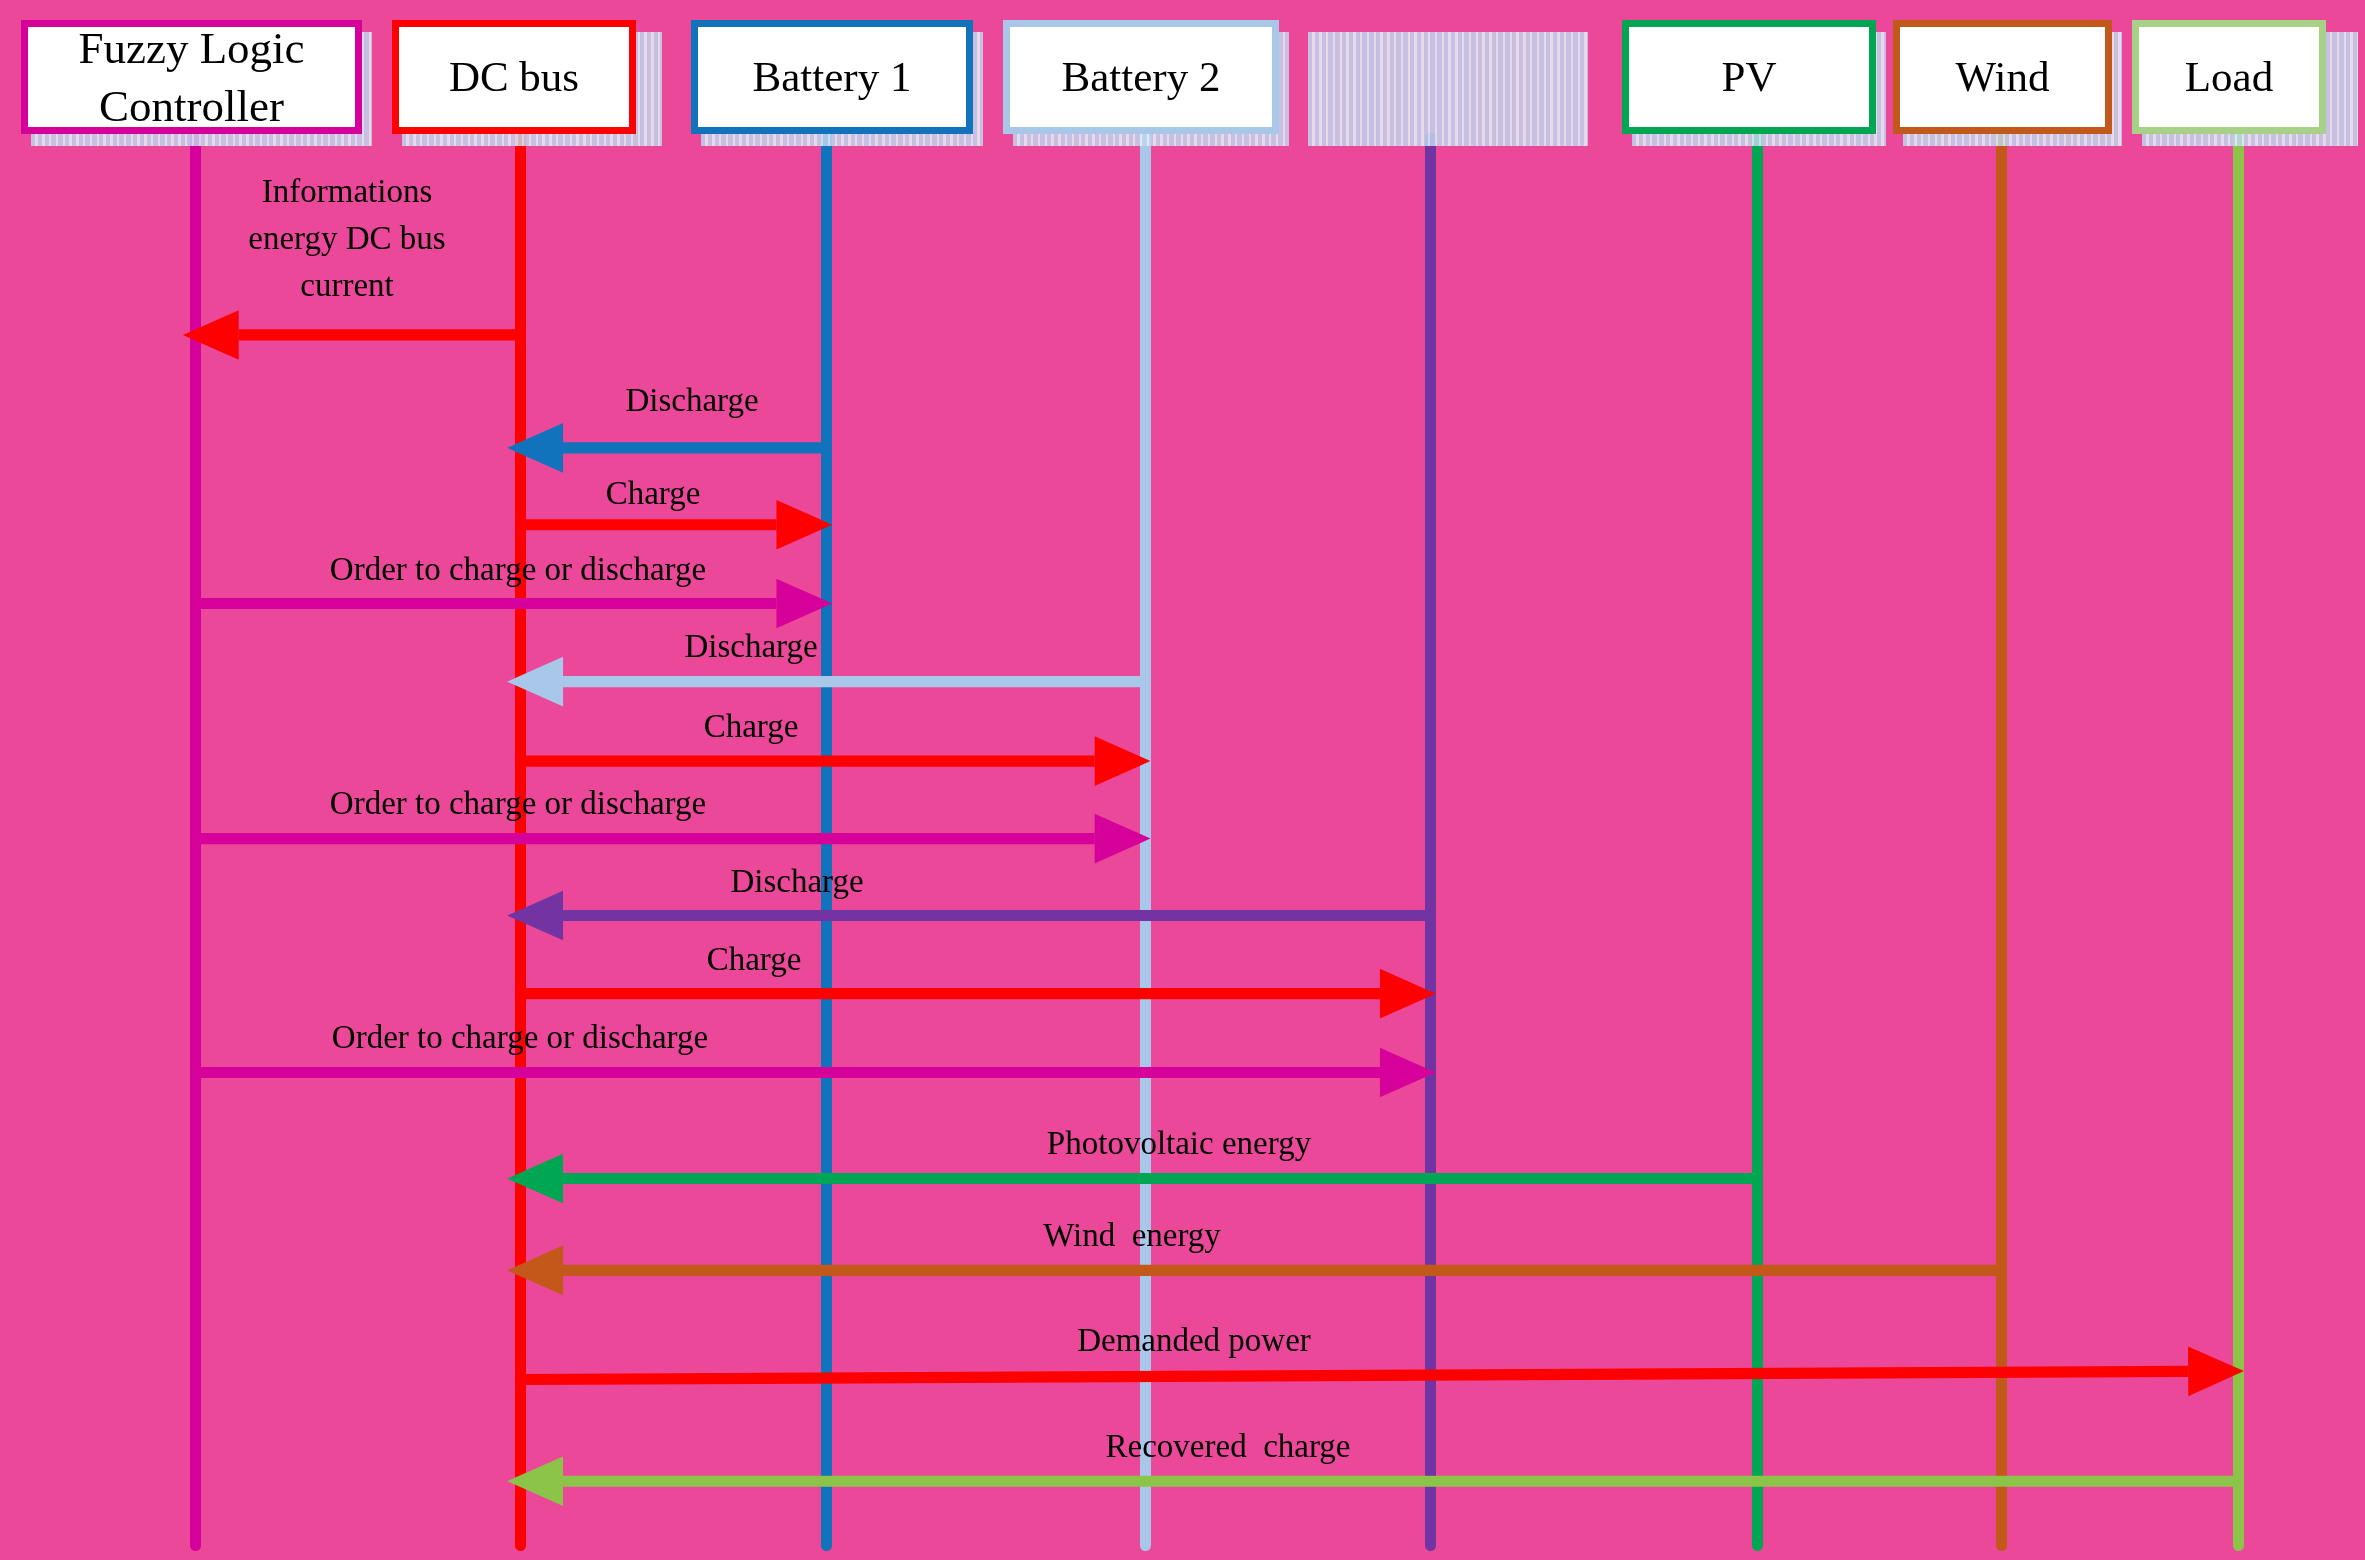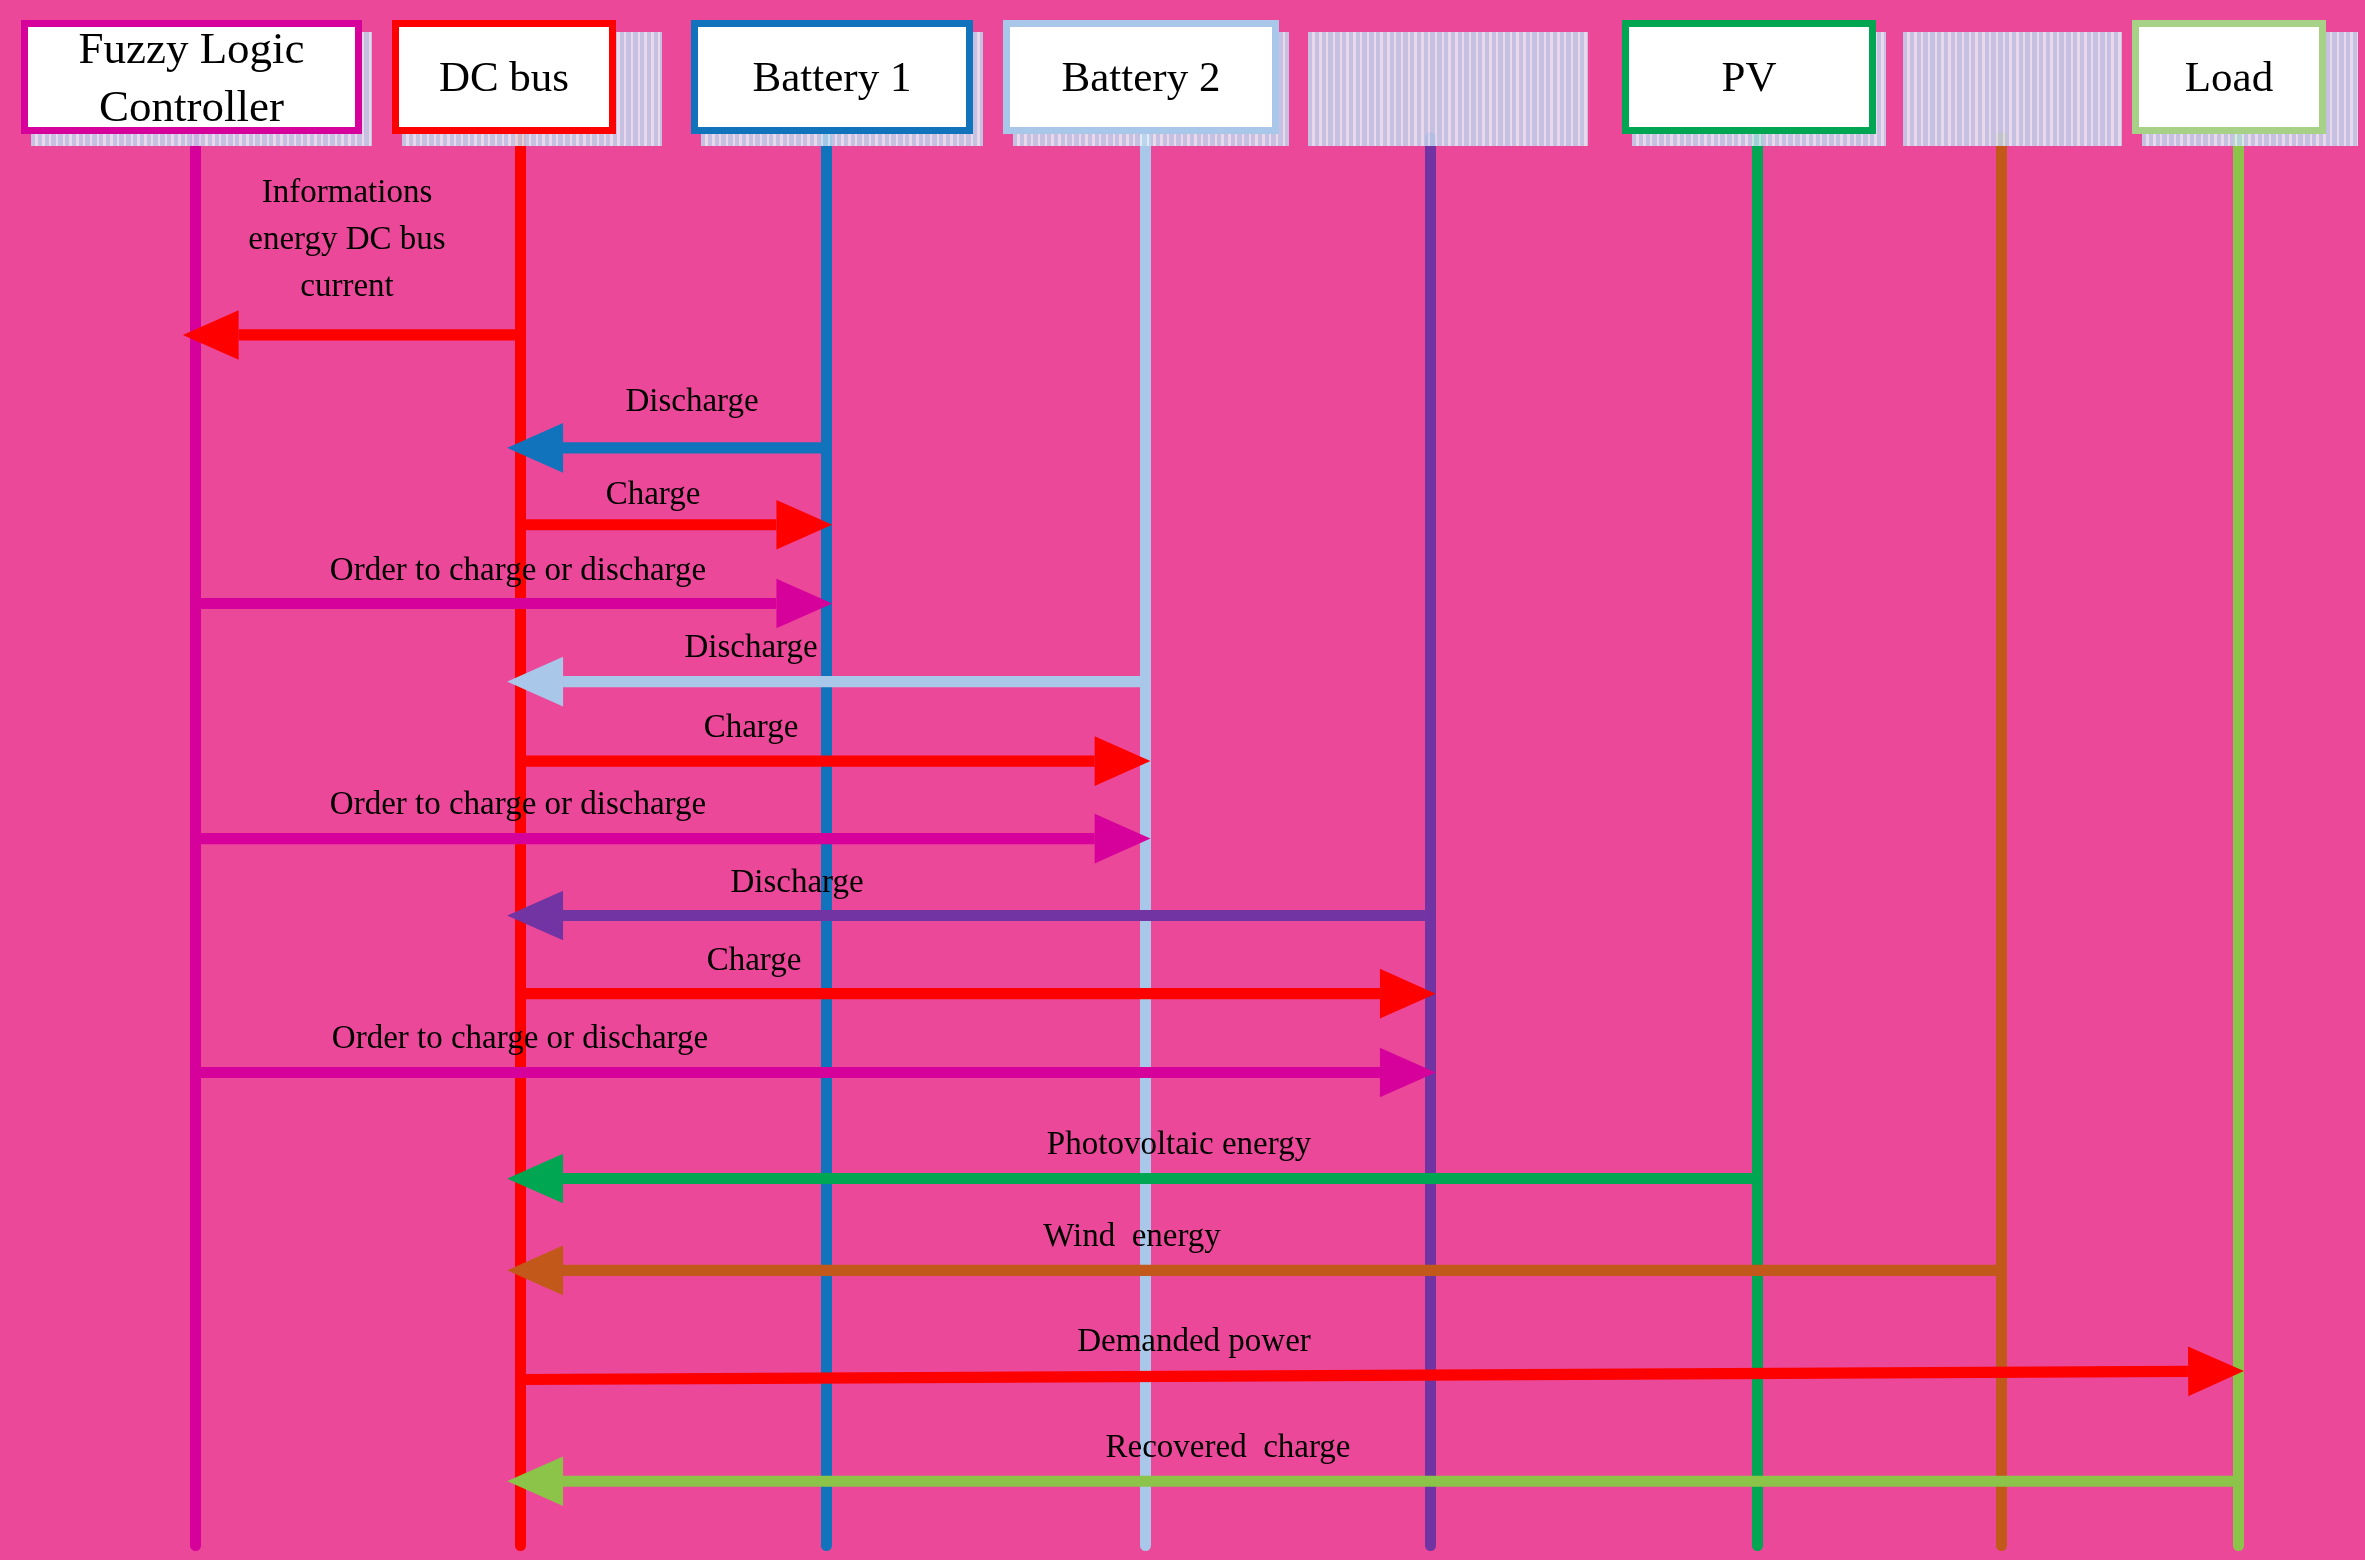--- a/index.html
+++ b/index.html
@@ -117,21 +117,21 @@
         <line x1="3609" y1="2388" x2="907" y2="2388" stroke="#8CC44A" stroke-width="18"></line>
         <polygon points="817,2388 907,2348 907,2428" fill="#8CC44A"></polygon>
       </g>
     </svg>
 <div class="box-shadow" style="left: 31px; top: 32px; width: 341px; height: 114px;"></div>
     <div class="llbox flc" style="left: 21px; top: 20px; width: 341px; height: 114px; border-color: rgb(214, 0, 154);">
       <div class="bl"><div>Fuzzy Logic</div><div>Controller</div></div>
     </div>
     <div class="lifeline" style="left: 190px; top: 132px; height: 1419px; background: rgb(214, 0, 154);"></div>
     <div class="box-shadow" style="left: 402px; top: 32px; width: 260px; height: 114px;"></div>
-    <div class="llbox" style="left: 392px; top: 20px; width: 224px; height: 114px; border-color: rgb(255, 0, 0);">
+    <div class="llbox" style="left: 392px; top: 20px; width: 244px; height: 114px; border-color: rgb(255, 0, 0);">
       <div class="bl">DC bus</div>
     </div>
     <div class="lifeline" style="left: 515px; top: 132px; height: 1419px; background: rgb(255, 0, 0);"></div>
     <div class="box-shadow" style="left: 701px; top: 32px; width: 282px; height: 114px;"></div>
     <div class="llbox" style="left: 691px; top: 20px; width: 282px; height: 114px; border-color: rgb(17, 115, 188);">
       <div class="bl">Battery 1</div>
     </div>
     <div class="lifeline" style="left: 821px; top: 132px; height: 1419px; background: rgb(17, 115, 188);"></div>
     <div class="box-shadow" style="left: 1013px; top: 32px; width: 276px; height: 114px;"></div>
     <div class="llbox" style="left: 1003px; top: 20px; width: 276px; height: 114px; border-color: rgb(169, 199, 232);">
@@ -139,20 +139,23 @@
     </div>
     <div class="lifeline" style="left: 1140px; top: 132px; height: 1419px; background: rgb(169, 199, 232);"></div>
     <div class="box-shadow" style="left: 1308px; top: 32px; width: 280px; height: 114px;"></div>
     <div class="lifeline" style="left: 1425px; top: 132px; height: 1419px; background: rgb(114, 51, 163);"></div>
     <div class="box-shadow" style="left: 1632px; top: 32px; width: 254px; height: 114px;"></div>
     <div class="llbox" style="left: 1622px; top: 20px; width: 254px; height: 114px; border-color: rgb(0, 166, 81);">
       <div class="bl">PV</div>
     </div>
     <div class="lifeline" style="left: 1752px; top: 132px; height: 1419px; background: rgb(0, 166, 81);"></div>
     <div class="box-shadow" style="left: 1903px; top: 32px; width: 219px; height: 114px;"></div>
+    <div class="llbox" style="left: 1893px; top: 20px; width: 219px; height: 114px; border-color: rgb(194, 89, 27);">
+      <div class="bl">Wind</div>
+    </div>
     <div class="lifeline" style="left: 1996px; top: 132px; height: 1419px; background: rgb(194, 89, 27);"></div>
     <div class="box-shadow" style="left: 2142px; top: 32px; width: 216px; height: 114px;"></div>
     <div class="llbox" style="left: 2132px; top: 20px; width: 194px; height: 114px; border-color: rgb(166, 209, 135);">
       <div class="bl">Load</div>
     </div>
     <div class="lifeline" style="left: 2233px; top: 132px; height: 1419px; background: rgb(140, 196, 74);"></div>
     <div class="msg-label" style="left: 347px; top: 238px;"><div>Informations</div><div>energy DC bus</div><div>current</div></div>
     <div class="msg-label" style="left: 692px; top: 400px;">Discharge</div>
     <div class="msg-label" style="left: 653px; top: 493px;">Charge</div>
     <div class="msg-label" style="left: 518px; top: 569px;">Order to charge or discharge</div>

